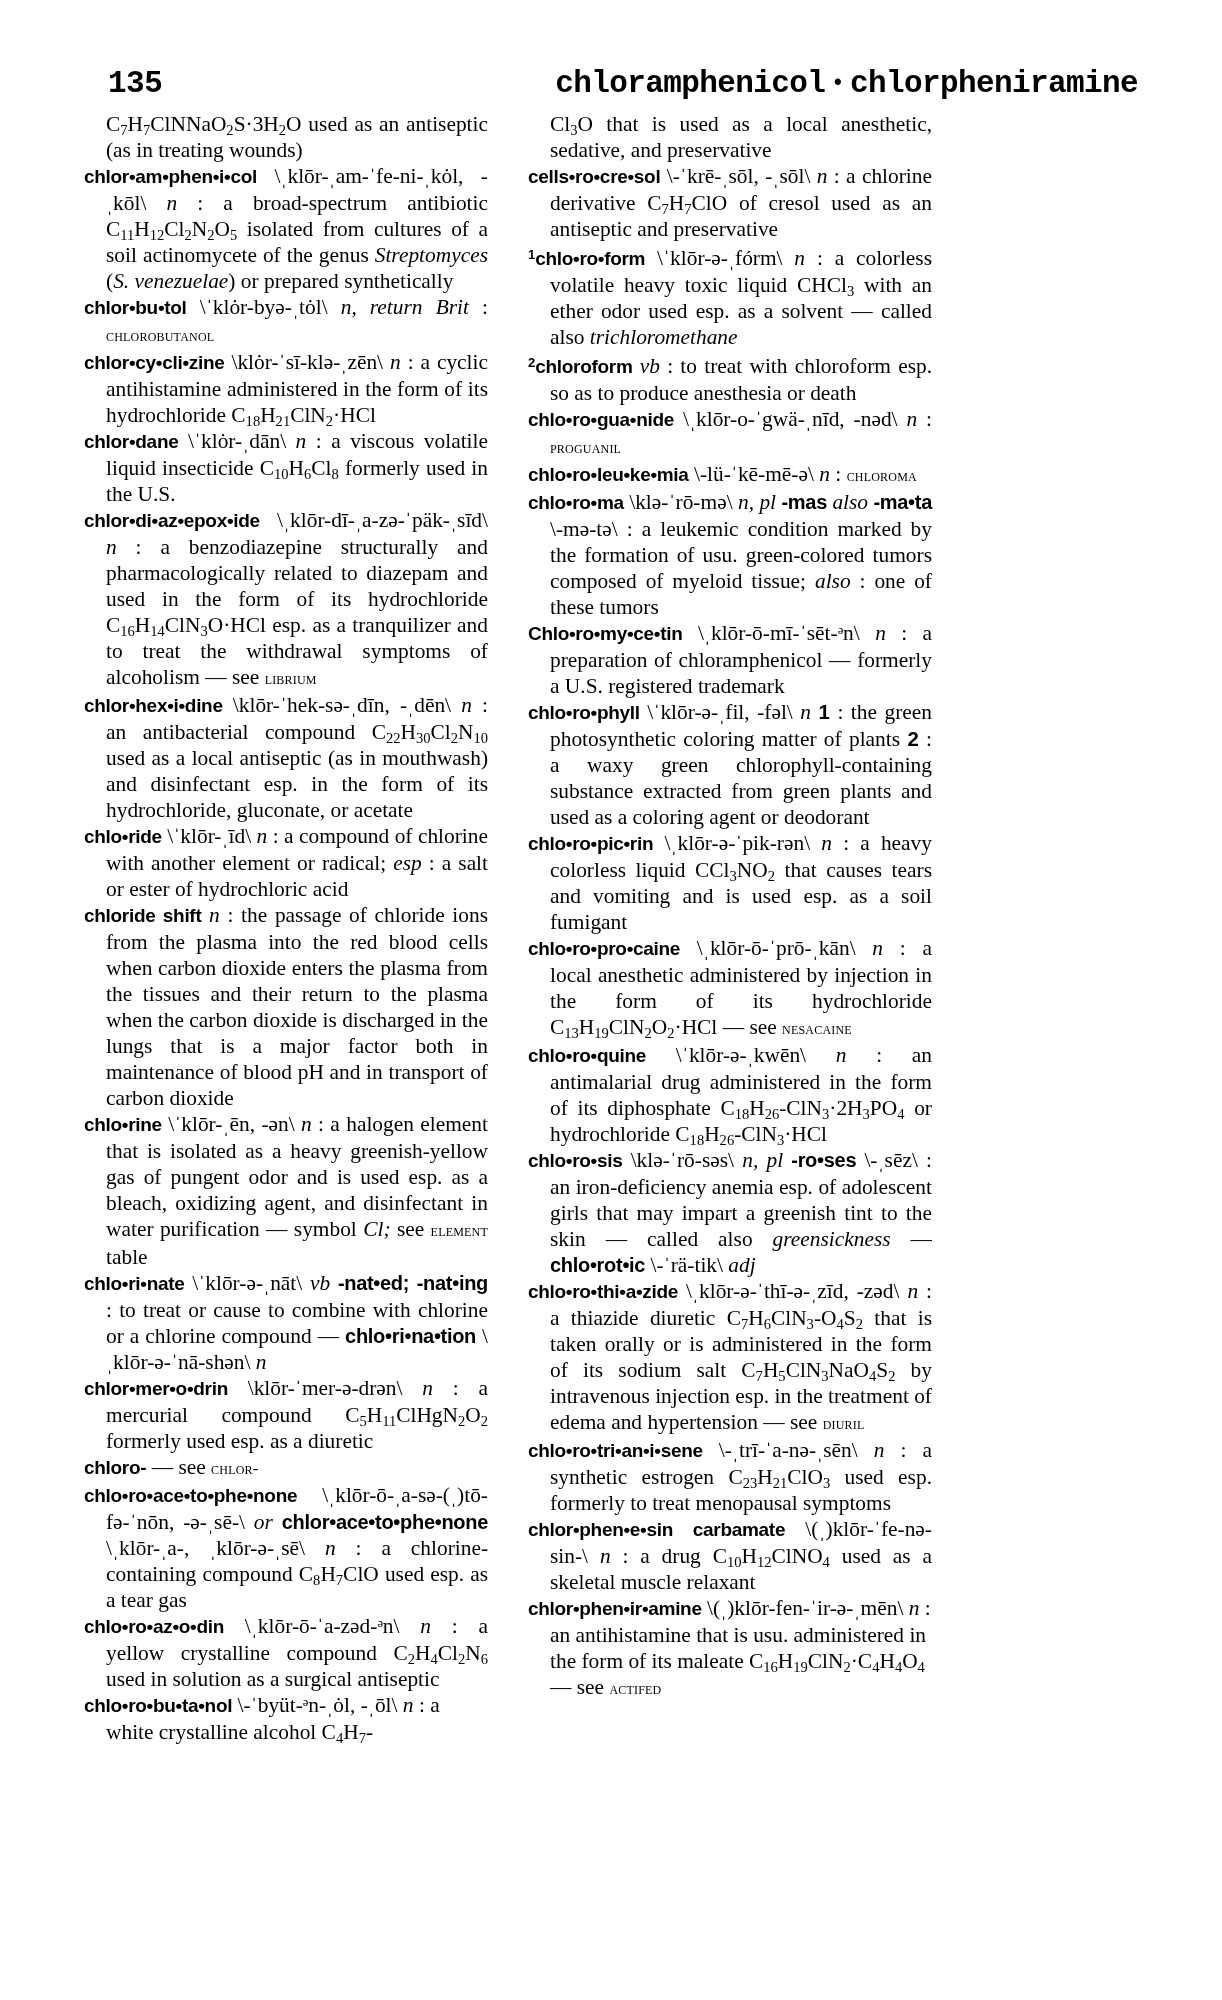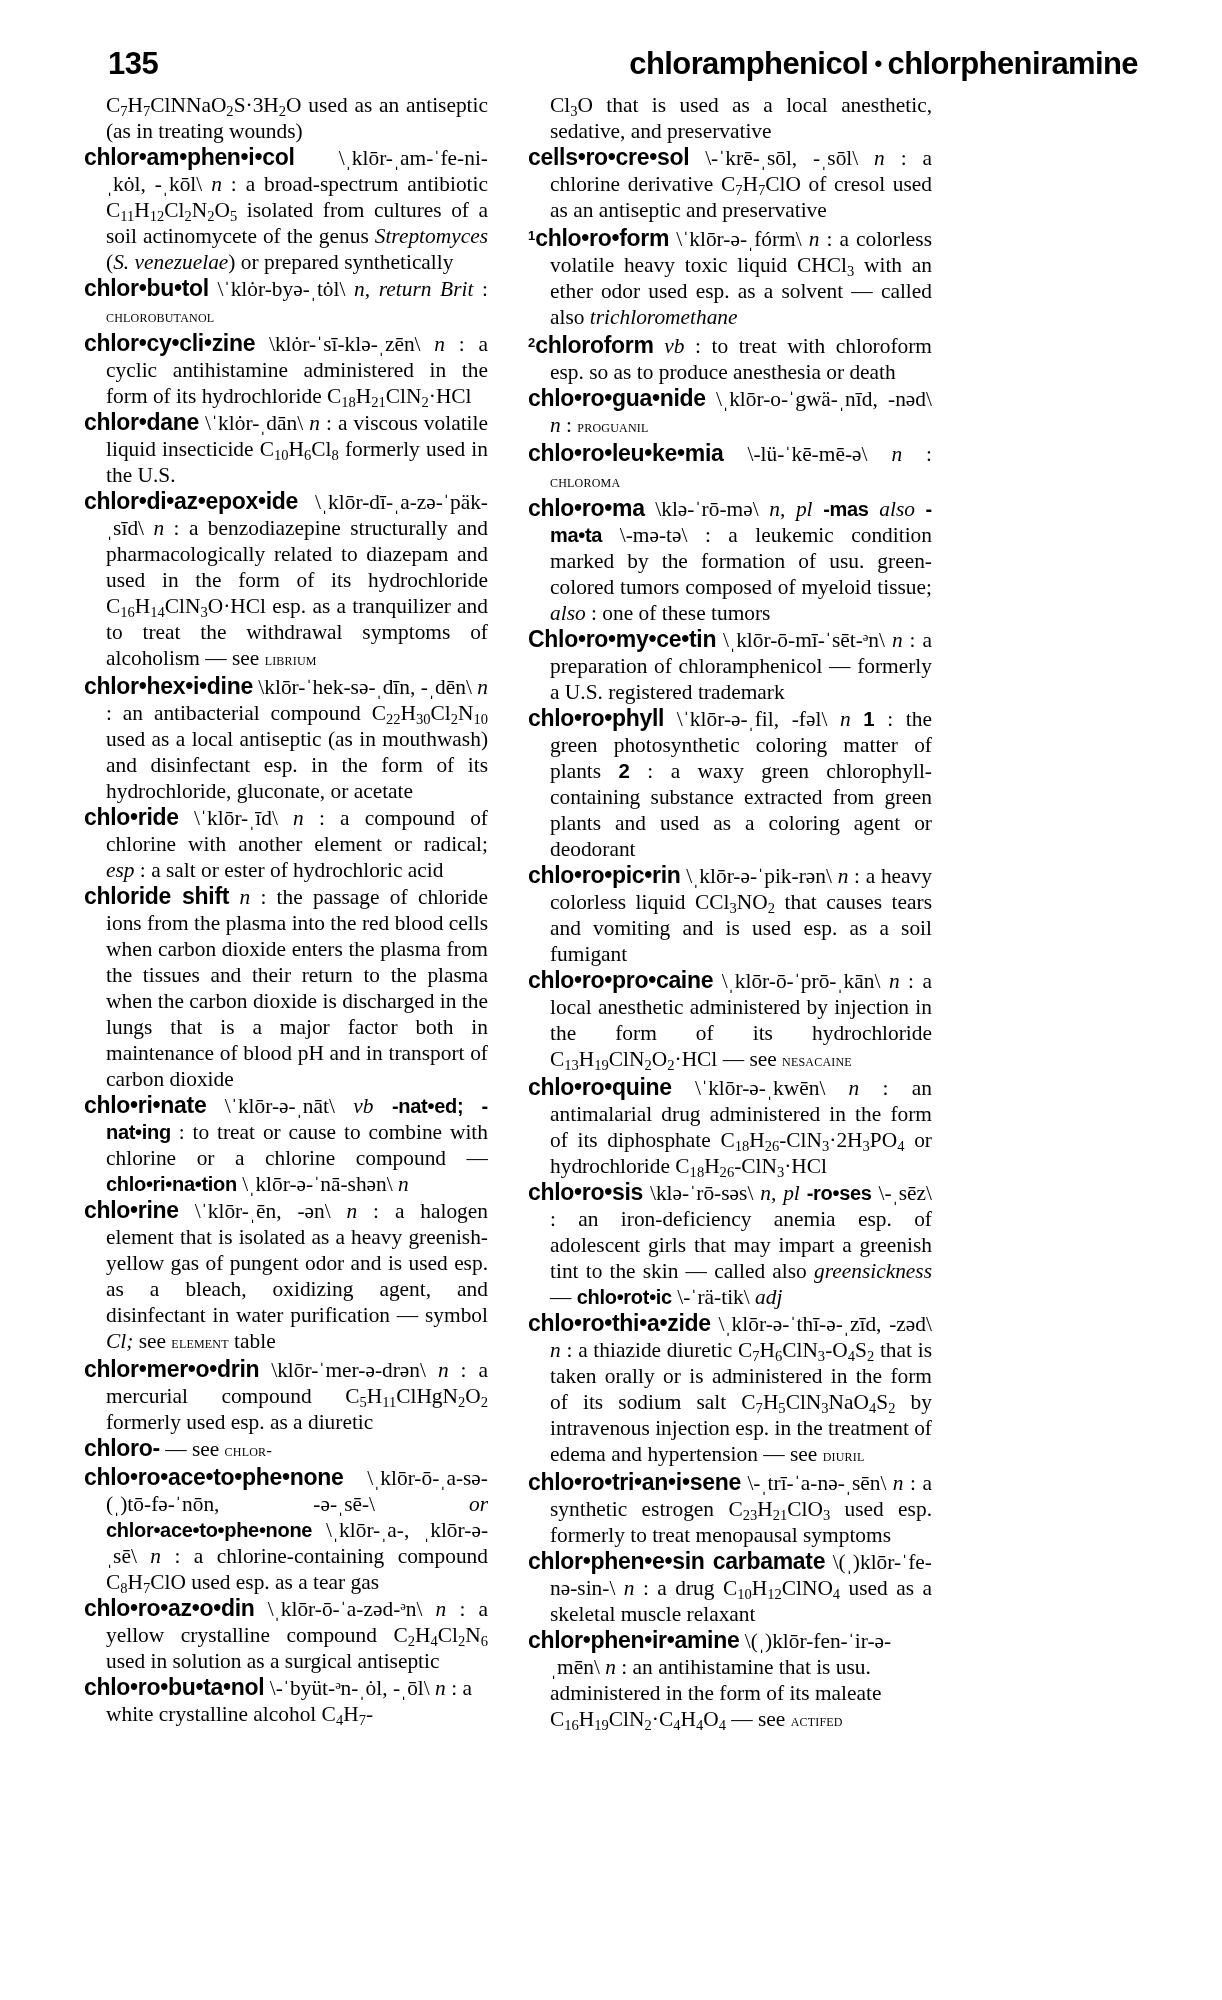--- a/index.html
+++ b/index.html
@@ -20,22 +20,23 @@
     height: 2000px;
     box-sizing: border-box;
     padding: 0;
   }
 
   
   .running-head {
     display: flex;
     align-items: baseline;
     padding: 46px 84px 0 108px;
-    font-family: Liberation Sans, sans-serif;
-    font-weight: bold;
+    font-family: Liberation Mono, monospace;
+    font-weight: bold;
+    margin-top: 20px;
   }
   .folio {
     font-size: 31px;
     letter-spacing: -0.5px;
   }
   .head-words {
     margin-left: auto;
     font-size: 31px;
     letter-spacing: -0.6px;
     white-space: nowrap;
@@ -71,21 +72,21 @@
   }
   .entry:last-child { text-align: left; }
 
   
   .cont { text-indent: 0; }
 
   
   .hw {
     font-family: "Liberation Sans", "DejaVu Sans", sans-serif;
     font-weight: bold;
-    font-size: 23px;
+    font-size: 19px;
     letter-spacing: -0.3px;
   }
   
   .bd {
     font-family: "Liberation Sans", "DejaVu Sans", sans-serif;
     font-weight: bold;
     font-size: 20px;
     letter-spacing: -0.3px;
   }
   
@@ -145,23 +146,23 @@
       <p class="entry"><span class="hw">chlor•dane</span> <span class="pr">\ˈklȯr-ˌdān\</span> <span class="it">n</span> <span>: a viscous volatile liquid insecticide C<sub>10</sub>H<sub>6</sub>Cl<sub>8</sub> formerly used in the U.S.</span></p>
 
       <p class="entry"><span class="hw">chlor•di•az•epox•ide</span> <span class="pr">\ˌklōr-dī-ˌa-zə-ˈpäk-ˌsīd\</span> <span class="it">n</span> <span>: a benzodiazepine structurally and pharmacologically related to diazepam and used in the form of its hydrochloride C<sub>16</sub>H<sub>14</sub>ClN<sub>3</sub>O·HCl esp. as a tranquilizer and to treat the withdrawal symptoms of alcoholism — see <span class="sc">librium</span></span></p>
 
       <p class="entry"><span class="hw">chlor•hex•i•dine</span> <span class="pr">\klōr-ˈhek-sə-ˌdīn, -ˌdēn\</span> <span class="it">n</span> <span>: an antibacterial compound C<sub>22</sub>H<sub>30</sub>Cl<sub>2</sub>N<sub>10</sub> used as a local antiseptic (as in mouthwash) and disinfectant esp. in the form of its hydrochloride, gluconate, or acetate</span></p>
 
       <p class="entry"><span class="hw">chlo•ride</span> <span class="pr">\ˈklōr-ˌīd\</span> <span class="it">n</span> <span>: a compound of chlorine with another element or radical; <span class="it">esp</span> : a salt or ester of hydrochloric acid</span></p>
 
       <p class="entry"><span class="hw">chloride shift</span> <span class="it">n</span> <span>: the passage of chloride ions from the plasma into the red blood cells when carbon dioxide enters the plasma from the tissues and their return to the plasma when the carbon dioxide is discharged in the lungs that is a major factor both in maintenance of blood pH and in transport of carbon dioxide</span></p>
 
+      <p class="entry"><span class="hw">chlo•rine</span> <span class="pr">\ˈklōr-ˌēn, -ən\</span> <span class="it">n</span> <span>: a halogen element that is isolated as a heavy greenish-yellow gas of pungent odor and is used esp. as a bleach, oxidizing agent, and disinfectant in water purification — symbol <span class="it">Cl;</span> see <span class="sc">element</span> table</span></p>
+
       <p class="entry"><span class="hw">chlo•ri•nate</span> <span class="pr">\ˈklōr-ə-ˌnāt\</span> <span class="it">vb</span> <span class="bd">-nat•ed; -nat•ing</span> <span>: to treat or cause to combine with chlorine or a chlorine compound — <span class="bd">chlo•ri•na•tion</span> <span class="pr">\ˌklōr-ə-ˈnā-shən\</span> <span class="it">n</span></span></p>
-
-      <p class="entry"><span class="hw">chlo•rine</span> <span class="pr">\ˈklōr-ˌēn, -ən\</span> <span class="it">n</span> <span>: a halogen element that is isolated as a heavy greenish-yellow gas of pungent odor and is used esp. as a bleach, oxidizing agent, and disinfectant in water purification — symbol <span class="it">Cl;</span> see <span class="sc">element</span> table</span></p>
 
       <p class="entry"><span class="hw">chlor•mer•o•drin</span> <span class="pr">\klōr-ˈmer-ə-drən\</span> <span class="it">n</span> <span>: a mercurial compound C<sub>5</sub>H<sub>11</sub>ClHgN<sub>2</sub>O<sub>2</sub> formerly used esp. as a diuretic</span></p>
 
       <p class="entry"><span class="hw">chloro-</span> <span>— see <span class="sc">chlor-</span></span></p>
 
       <p class="entry"><span class="hw">chlo•ro•ace•to•phe•none</span> <span class="pr">\ˌklōr-ō-ˌa-sə-(ˌ)tō-fə-ˈnōn, -ə-ˌsē-\</span> <span class="it">or</span> <span class="bd">chlor•ace•to•phe•none</span> <span class="pr">\ˌklōr-ˌa-, ˌklōr-ə-ˌsē\</span> <span class="it">n</span> <span>: a chlorine-containing compound C<sub>8</sub>H<sub>7</sub>ClO used esp. as a tear gas</span></p>
 
       <p class="entry"><span class="hw">chlo•ro•az•o•din</span> <span class="pr">\ˌklōr-ō-ˈa-zəd-ᵊn\</span> <span class="it">n</span> <span>: a yellow crystalline compound C<sub>2</sub>H<sub>4</sub>Cl<sub>2</sub>N<sub>6</sub> used in solution as a surgical antiseptic</span></p>
 
       <p class="entry"><span class="hw">chlo•ro•bu•ta•nol</span> <span class="pr">\-ˈbyüt-ᵊn-ˌȯl, -ˌōl\</span> <span class="it">n</span> <span>: a white crystalline alcohol C<sub>4</sub>H<sub>7</sub>-</span></p>

